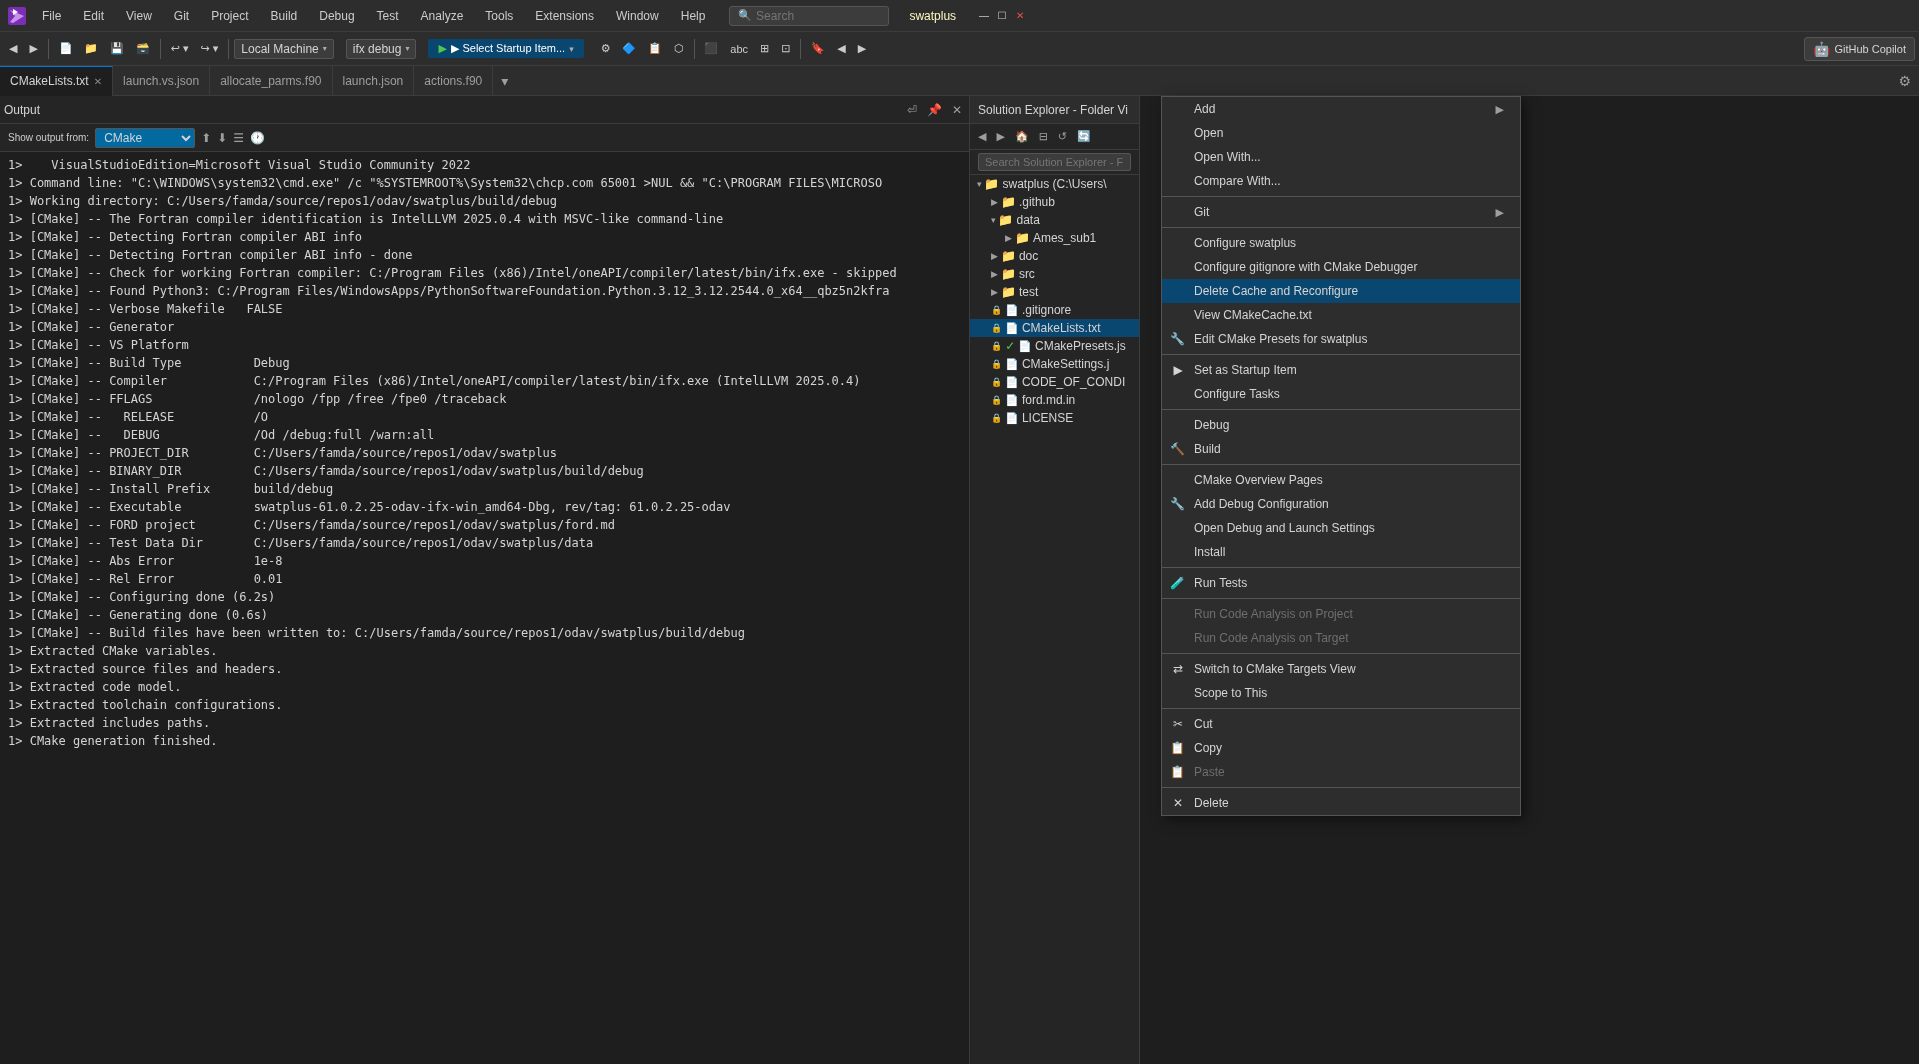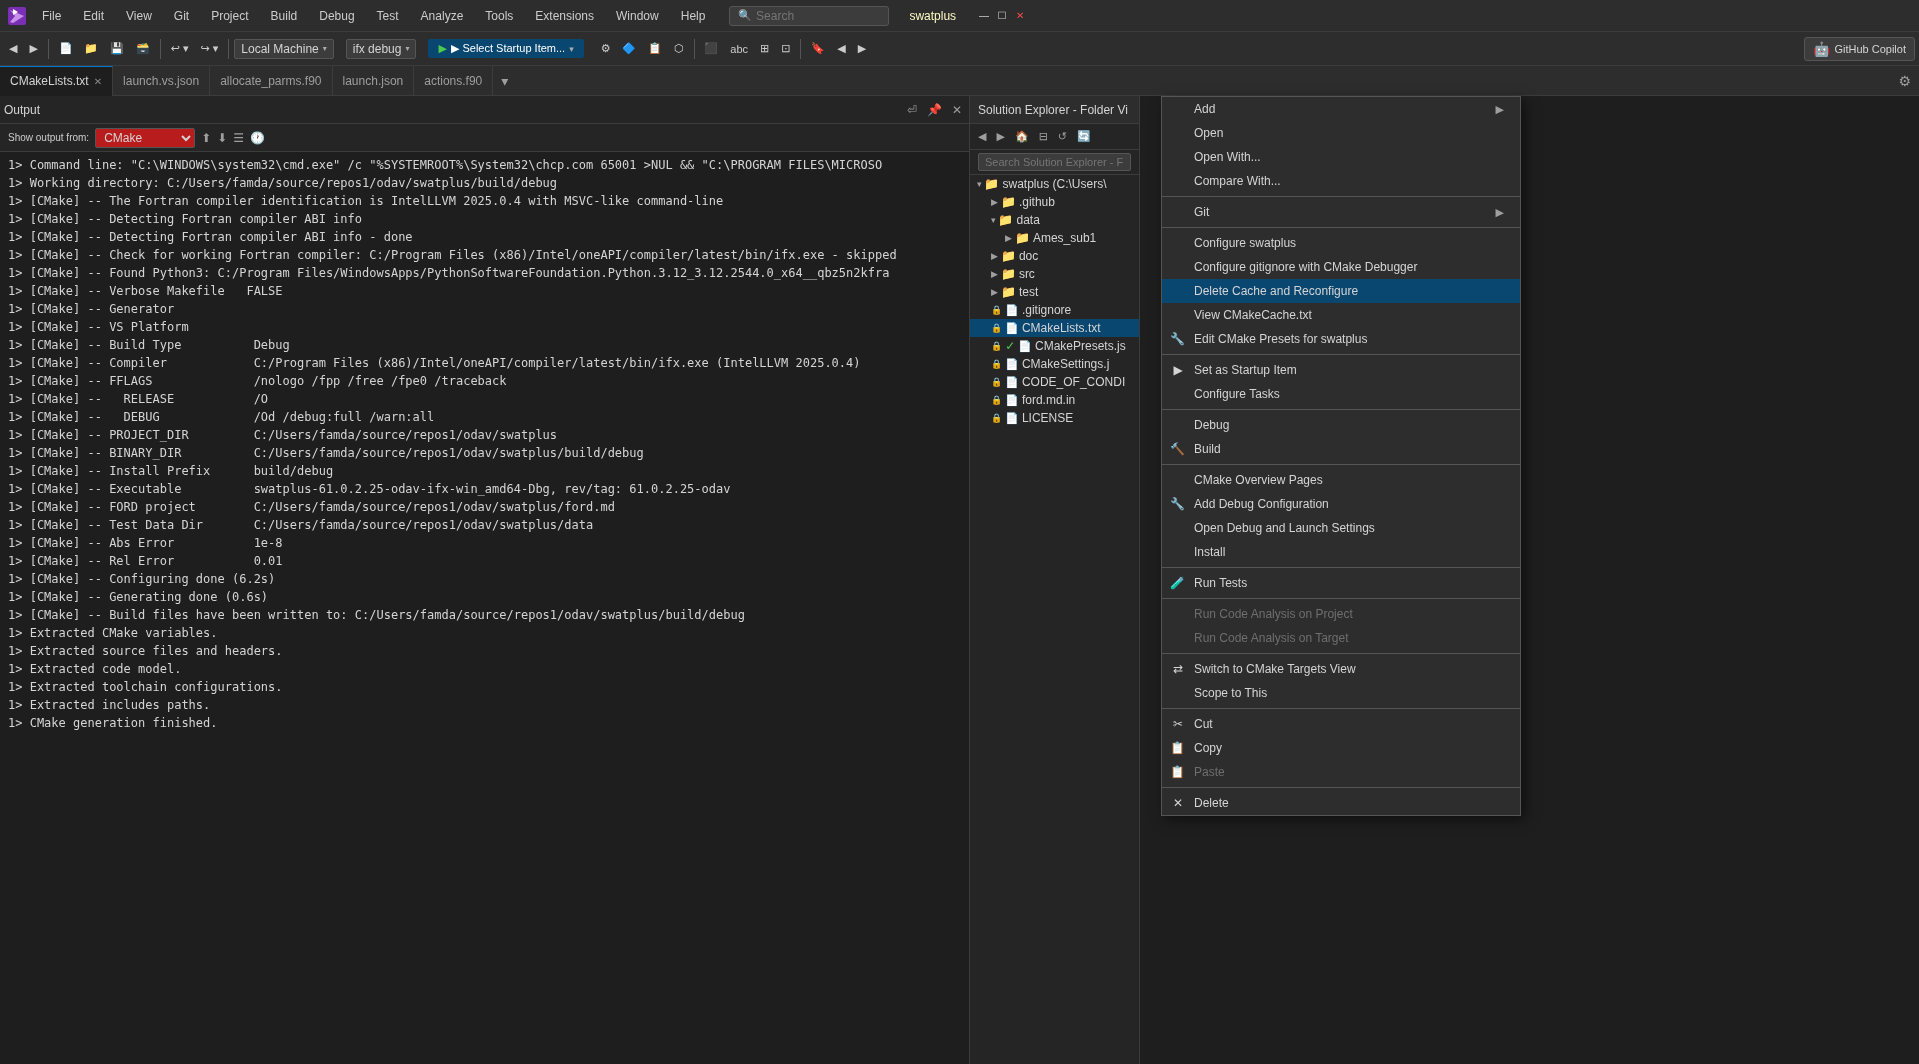--- a/index.html
+++ b/index.html
@@ -193,21 +193,21 @@
       display: flex;
       align-items: center;
       height: 28px;
       background: #252526;
       padding: 0 8px;
       gap: 6px;
       border-bottom: 1px solid #3c3c3c;
     }
     #output-subheader label { color: #ccc; font-size: 10px; }
     #output-subheader select {
-      background: #b91c1c; border: 1px solid #555; color: #d4d4d4;
+      background: #0369a1; border: 1px solid #555; color: #d4d4d4;
       font-size: 12px; padding: 1px 4px; border-radius: 2px; width: 100px;
     }
     .output-content {
       flex: 1;
       overflow-y: auto;
       padding: 4px 8px;
       font-family: 'Consolas', monospace;
       font-size: 12px;
       color: #d4d4d4;
       line-height: 1.5;
@@ -468,20 +468,21 @@
         <option>Build</option>
         <option>Debug</option>
       </select>
       <span class="panel-btn" style="color:#9e9e9e;">⬆</span>
       <span class="panel-btn" style="color:#9e9e9e;">⬇</span>
       <span class="panel-btn" style="color:#9e9e9e;">☰</span>
       <span class="panel-btn" style="color:#9e9e9e;">🕐</span>
     </div>
     <div class="output-wrapper">
       <div class="output-content" id="output-content">
+      <div class="line">1&gt;    VisualStudioEdition=Microsoft Visual Studio Community 2022</div>
           <div class="line">1&gt; Command line: "C:\WINDOWS\system32\cmd.exe" /c "%SYSTEMROOT%\System32\chcp.com 65001 &gt;NUL &amp;&amp; "C:\PROGRAM FILES\MICROSO</div>
           <div class="line">1&gt; Working directory: C:/Users/famda/source/repos1/odav/swatplus/build/debug</div>
           <div class="line">1&gt; [CMake] -- The Fortran compiler identification is IntelLLVM 2025.0.4 with MSVC-like command-line</div>
           <div class="line">1&gt; [CMake] -- Detecting Fortran compiler ABI info</div>
           <div class="line">1&gt; [CMake] -- Detecting Fortran compiler ABI info - done</div>
           <div class="line">1&gt; [CMake] -- Check for working Fortran compiler: C:/Program Files (x86)/Intel/oneAPI/compiler/latest/bin/ifx.exe - skipped</div>
           <div class="line">1&gt; [CMake] -- Found Python3: C:/Program Files/WindowsApps/PythonSoftwareFoundation.Python.3.12_3.12.2544.0_x64__qbz5n2kfra</div>
           <div class="line">1&gt; [CMake] -- Verbose Makefile   FALSE</div>
           <div class="line">1&gt; [CMake] -- Generator</div>
           <div class="line">1&gt; [CMake] -- VS Platform</div>

